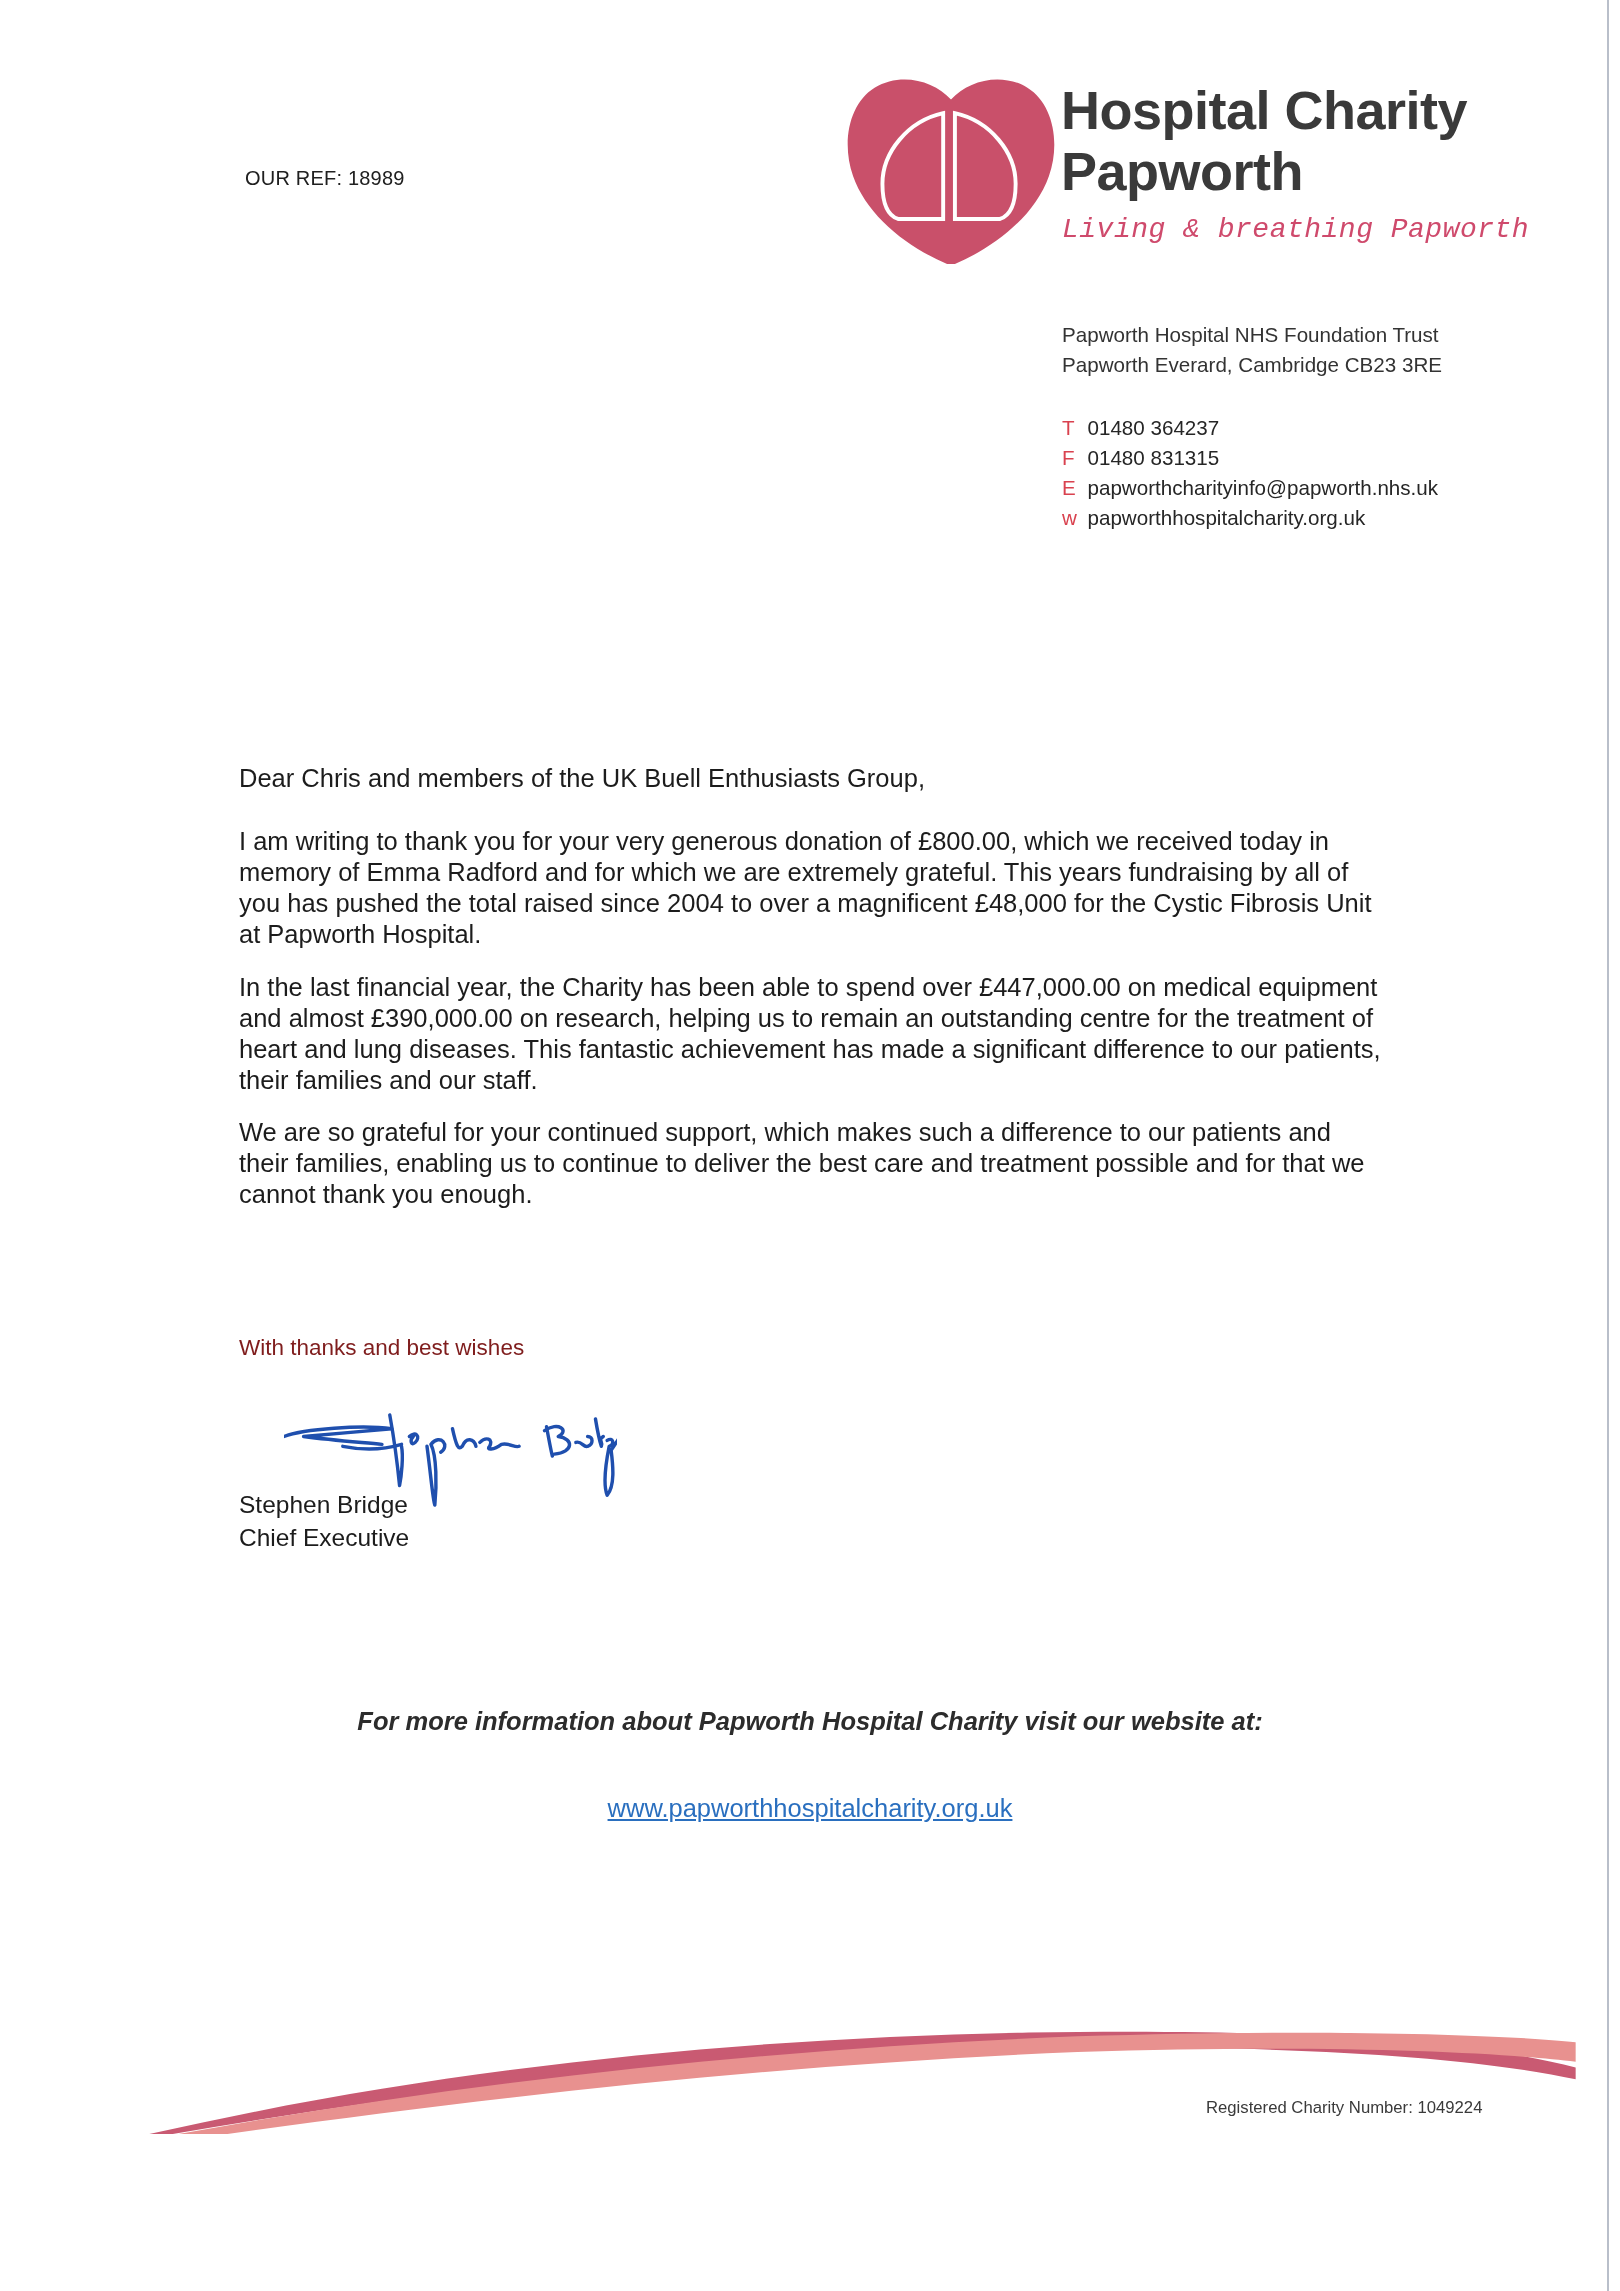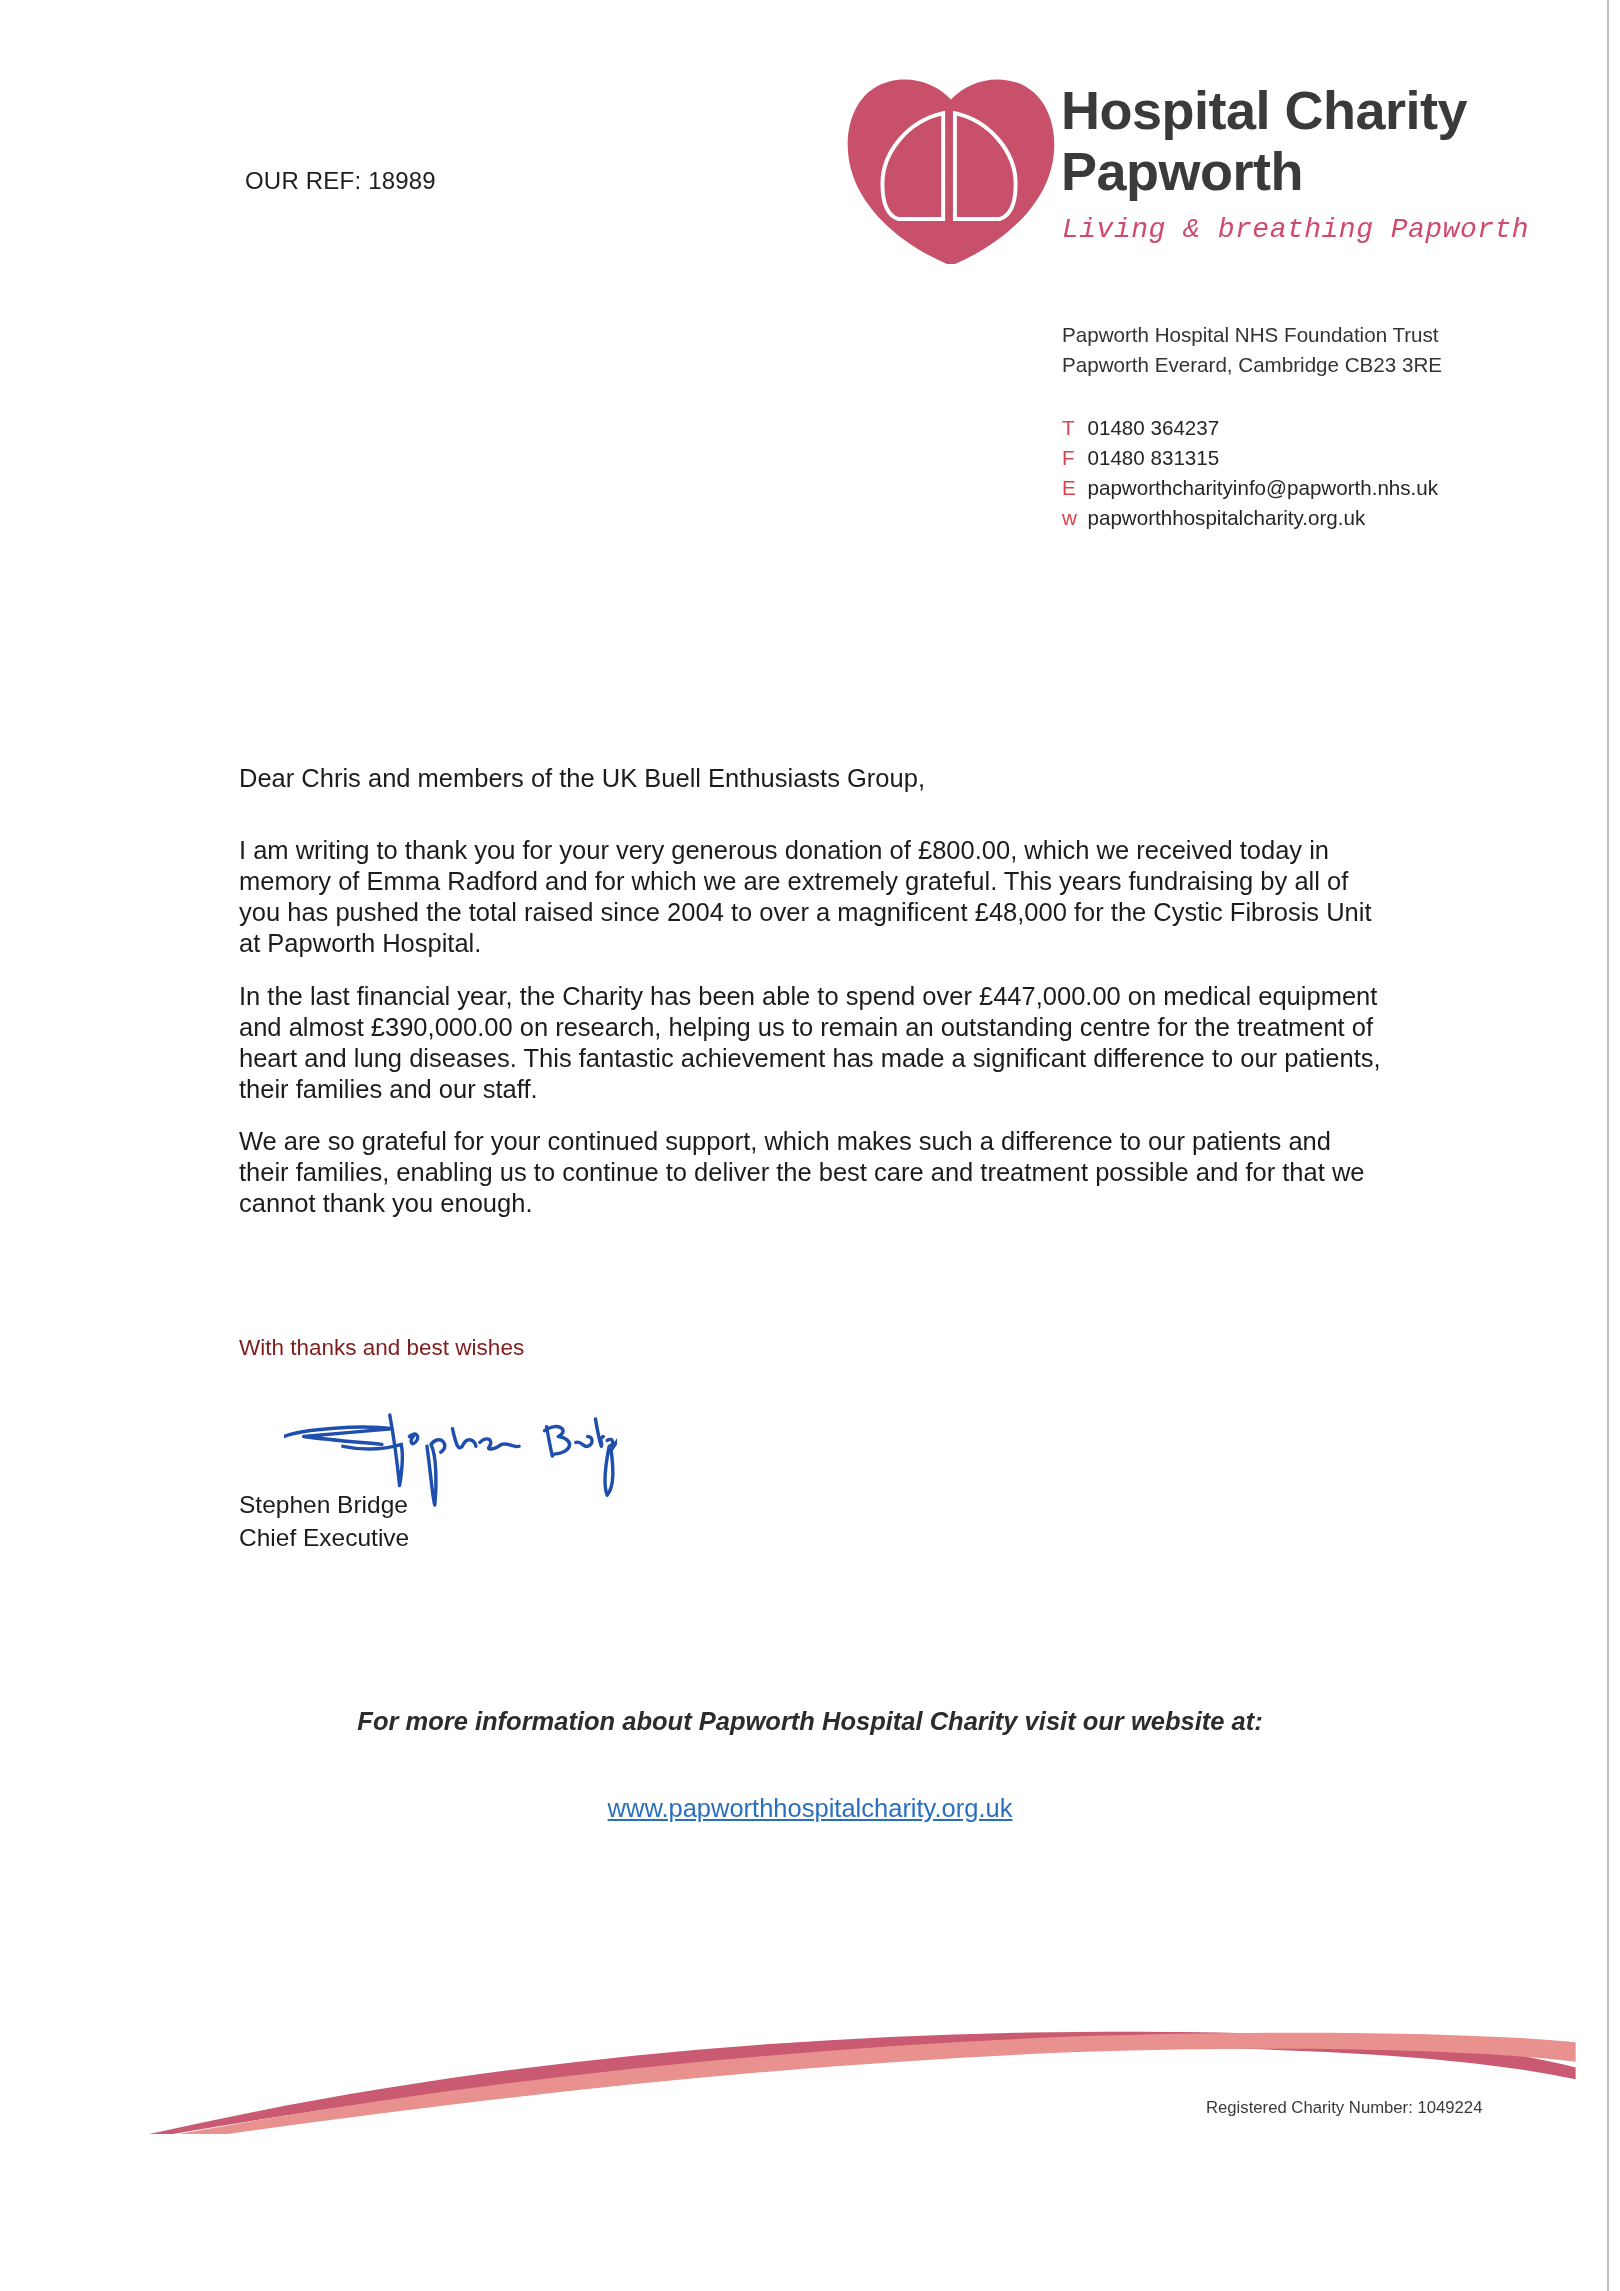--- a/index.html
+++ b/index.html
@@ -20,21 +20,21 @@
       left: 1607px;
       top: 0;
       width: 2px;
       height: 2292px;
       background: #b9bfca;
     }
     .ref {
       position: absolute;
       left: 245px;
       top: 167px;
-      font-size: 24px;
+      font-size: 20px;
       letter-spacing: 0.2px;
       color: #202020;
     }
     
     .logo-heart {
       position: absolute;
       left: 845px;
       top: 74px;
       width: 212px;
       height: 192px;
@@ -86,21 +86,21 @@
       left: 239px;
       top: 763px;
       width: 1176px;
       font-size: 25.5px;
       line-height: 31px;
       color: #1c1c1c;
     }
     .letter p {
       margin: 0 0 21.6px 0;
     }
-    .letter .salutation { margin-bottom: 41px; }
+    .letter .salutation { margin-bottom: 32px; }
     .closing {
       position: absolute;
       left: 239px;
       top: 1335px;
       font-size: 22.5px;
       color: #7f1d1d;
     }
     .signature {
       position: absolute;
       left: 284px;

